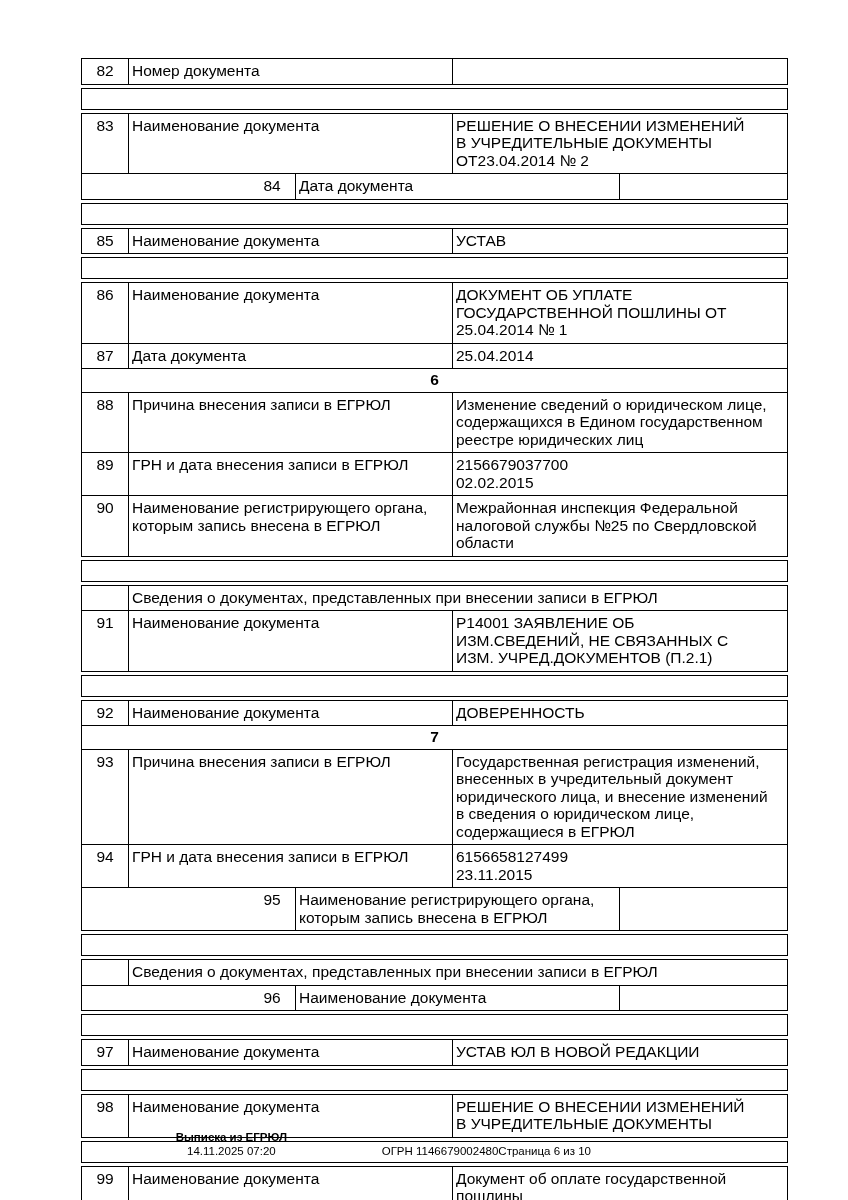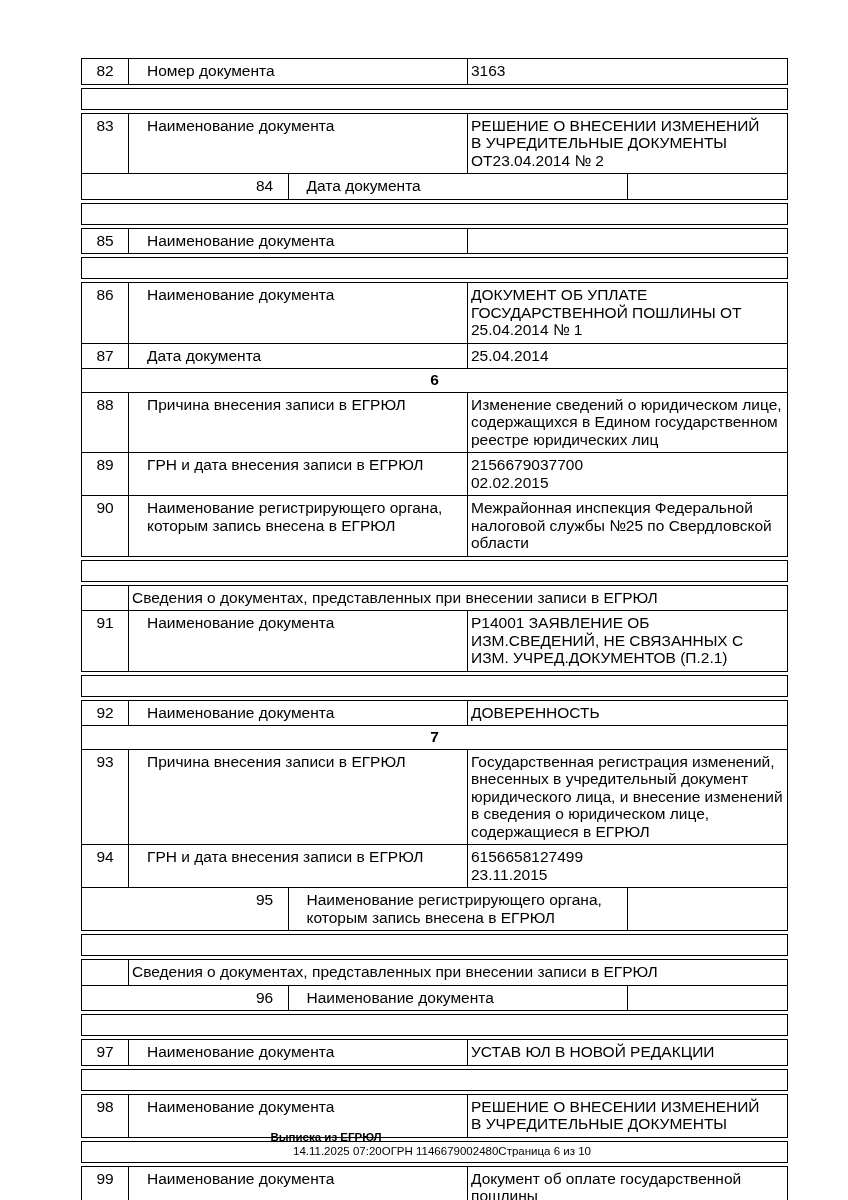--- a/index.html
+++ b/index.html
@@ -39,21 +39,20 @@
     border-right: 1.5px solid #000;
     text-align: center;
     padding: 3px 1px 3px;
   }
   .cell-label {
     flex: 0 0 324px;
     width: 324px;
     border-right: 1.5px solid #000;
     padding: 3px 4px 4px 3px;
     white-space: pre-line;
-    margin-left: 15px;
   }
   .cell-value {
     flex: 1 1 auto;
     padding: 3px 4px 4px 3px;
     white-space: pre-line;
   }
   .cell-merged {
     flex: 1 1 auto;
     padding: 3px 4px 4px 3px;
   }
@@ -71,37 +70,36 @@
   .footer {
     position: absolute;
     left: 81px;
     top: 1131px;
     width: 718px;
     display: flex;
     align-items: flex-end;
     font-size: 11.5px;
     line-height: 13.5px;
   }
-  .footer-left { flex: 1 1 0; text-align: right; }
+  .footer-left { flex: 1 1 0; text-align: center; }
   .footer-left .doc-type { font-weight: bold; }
   .footer-center { flex: 0 0 auto; text-align: center; }
   .footer-right { flex: 1 1 0; }
 </style>
 </head>
 <body>
 
 <div class="page">
 
   <div class="table-wrap">
 
   <div class="group">
         <div class="row">
           <div class="cell cell-num">82</div>
           <div class="cell cell-label">Номер документа</div>
-          <div class="cell cell-value">3163</div>
         </div>
       </div>
       <div class="spacer"></div>
       <div class="group">
         <div class="row">
           <div class="cell cell-num">83</div>
           <div class="cell cell-label">Наименование документа</div>
           <div class="cell cell-value">РЕШЕНИЕ О ВНЕСЕНИИ ИЗМЕНЕНИЙ
 В УЧРЕДИТЕЛЬНЫЕ ДОКУМЕНТЫ
 ОТ23.04.2014 № 2</div>
@@ -109,20 +107,21 @@
         <div class="row">
           <div class="cell cell-num">84</div>
           <div class="cell cell-label">Дата документа</div>
         </div>
       </div>
       <div class="spacer"></div>
       <div class="group">
         <div class="row">
           <div class="cell cell-num">85</div>
           <div class="cell cell-label">Наименование документа</div>
+          <div class="cell cell-value">УСТАВ</div>
         </div>
       </div>
       <div class="spacer"></div>
       <div class="group">
         <div class="row">
           <div class="cell cell-num">86</div>
           <div class="cell cell-label">Наименование документа</div>
           <div class="cell cell-value">ДОКУМЕНТ ОБ УПЛАТЕ
 ГОСУДАРСТВЕННОЙ ПОШЛИНЫ ОТ
 25.04.2014 № 1</div>

